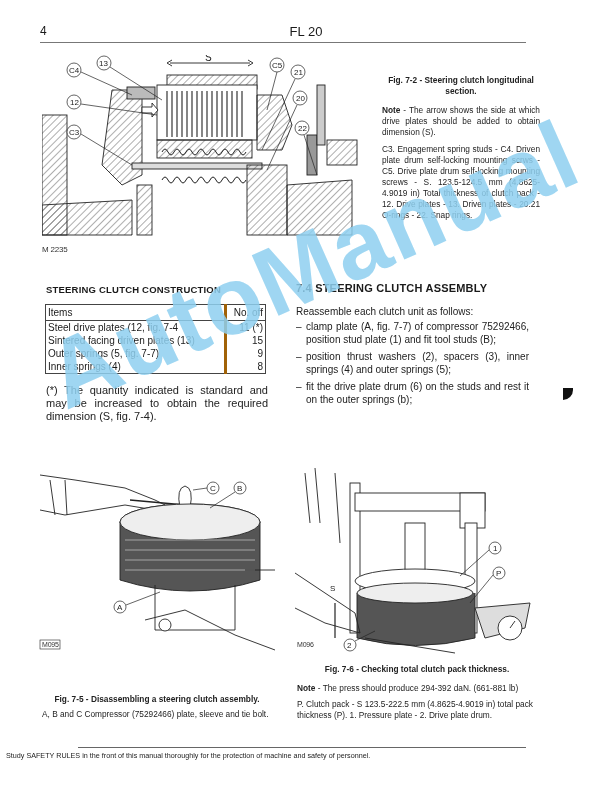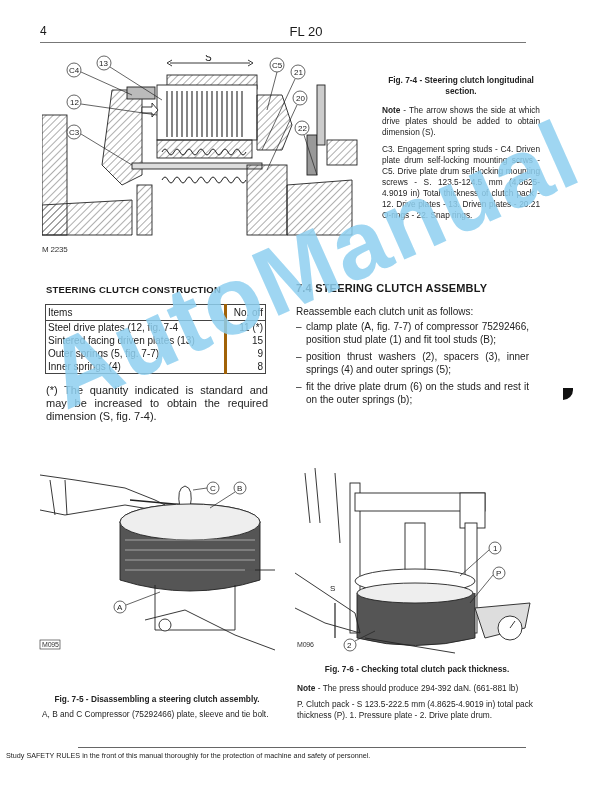--- a/index.html
+++ b/index.html
@@ -134,21 +134,21 @@
       <line x1="39" y1="79" x2="90" y2="110"></line>
     <line x1="235" y1="17" x2="225" y2="55"></line>
       <line x1="253" y1="24" x2="220" y2="95"></line>
     <line x1="255" y1="50" x2="225" y2="115"></line>
       <line x1="262" y1="80" x2="275" y2="120"></line>
   </g>
 </svg>
 <div class="abs fig-code fig74-code">M 2235</div>
 
 <div class="abs caption fig74-caption">
-  <div class="title">Fig. 7-4 - Steering clutch longitudinal section.</div>
+  <div class="title">Fig. 7-2 - Steering clutch longitudinal section.</div>
   <p><b>Note</b><span> - The arrow shows the side at which drive plates should be added to obtain dimension (S).</span></p>
   <p>C3. Engagement spring studs - C4. Driven plate drum self-locking mounting scrws - C5. Drive plate drum self-locking mounting screws - S. 123.5-124.5 mm (4.8625-4.9019 in) Total thickness of clutch pack - 12. Drive plates - 13. Driven plates - 20.21 O-rings - 22. Snap rings.</p>
 </div>
 
 <div class="abs section-left-title">STEERING CLUTCH CONSTRUCTION</div>
 <table class="spec">
   <tbody>
       <tr class="head">
     <td>Items</td>
     <td class="num">No. off</td>

